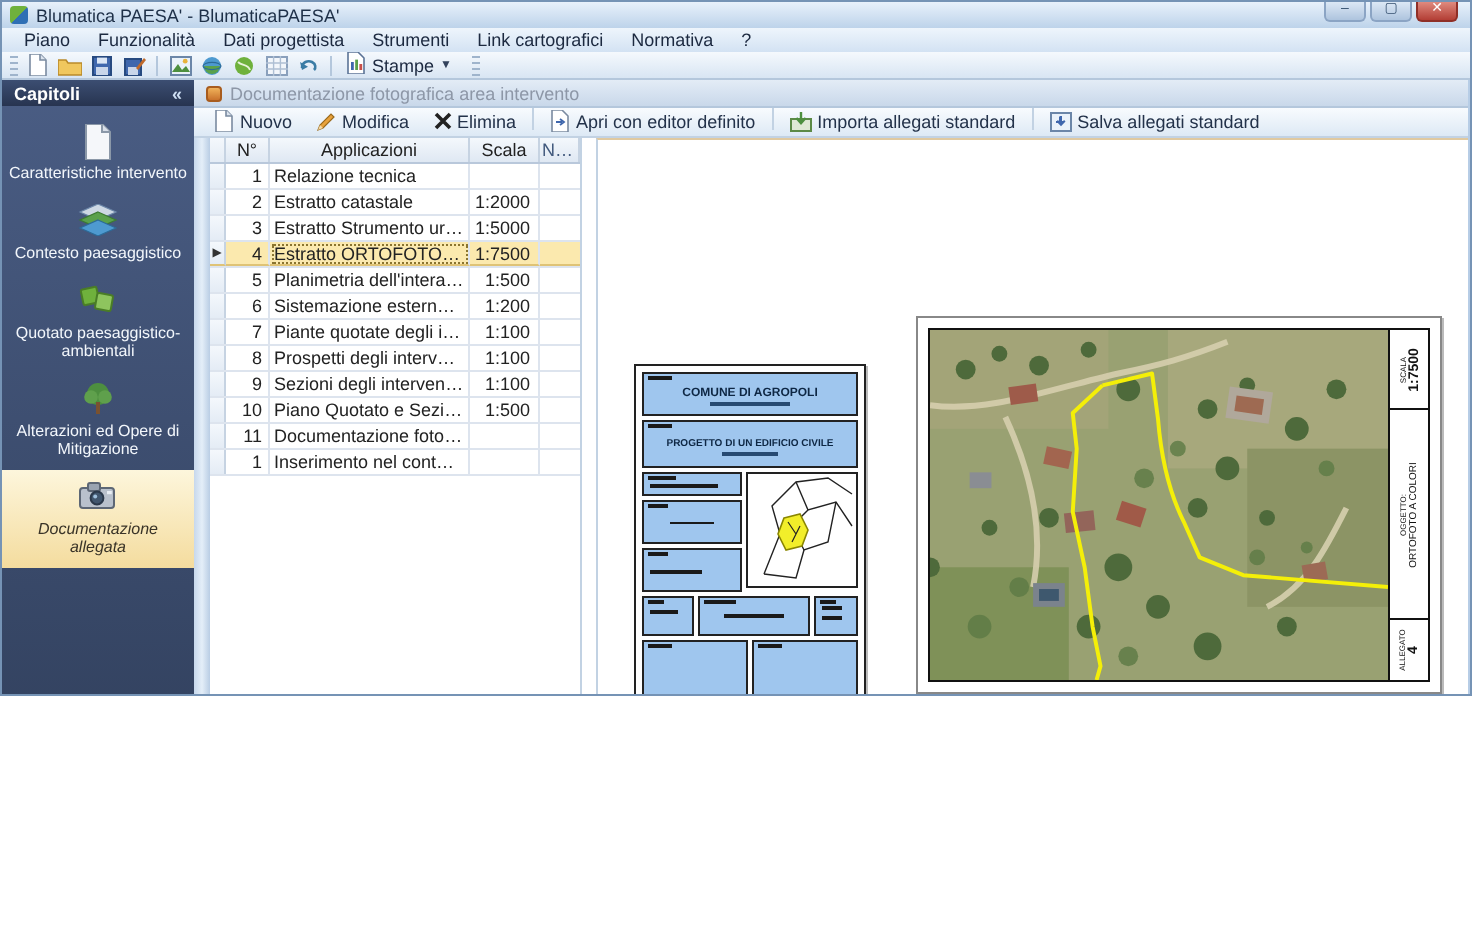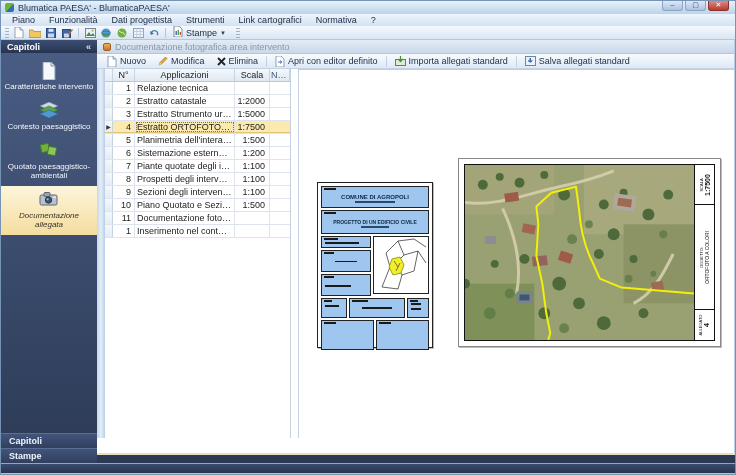--- a/index.html
+++ b/index.html
@@ -1,17 +1,17 @@
 <!DOCTYPE html>
 <html><head>
 <meta charset="utf-8">
 <style>
   * { margin:0; padding:0; box-sizing:border-box; }
   html,body { width:736px; height:475px; font-family:"Liberation Sans","DejaVu Sans",sans-serif; }
-  .window { position:relative; width:736px; height:475px; background:#b7cde6; border:1px solid #70900b0; border:1px solid #7593b5; overflow:hidden; }
+  .window { position:relative; width:736px; height:348px; background:#b7cde6; border:1px solid #70900b0; border:1px solid #7593b5; overflow:hidden; }
 
   
   .titlebar { position:absolute; left:0; top:0; width:736px; height:13px;
     background:linear-gradient(#e8f1fb,#bdd3ea); display:flex; align-items:center; padding:0 4px; }
   .app-icon { width:9px; height:9px; border-radius:2px;
     background:linear-gradient(135deg,#6fb13c 0 50%,#2f6fb4 50% 100%); margin-right:4px; flex:none; }
   .title-text { font-size:9px; color:#1e3048; white-space:nowrap; }
   .winbtns { position:absolute; right:6px; top:0; display:flex; gap:2px; }
   .winbtn { width:21px; height:10px; border:1px solid #8ba4c4; border-top:none;
     border-radius:0 0 3px 3px; background:linear-gradient(#dce8f5,#aec4de);
@@ -54,21 +54,21 @@
   
   .content { position:absolute; left:96px; top:39px; width:637px; height:413px; background:#fff; }
   .chead { position:absolute; left:0; top:0; width:100%; height:14px;
     background:linear-gradient(#e3ecf6,#c9d8ea); border-bottom:1px solid #b4c7dc;
     display:flex; align-items:center; gap:4px; padding-left:6px; }
   .chead-text { font-size:9px; color:#8d97a7; }
   .photo-hicon { width:8px; height:8px; border-radius:2px;
     background:linear-gradient(#f0b25a,#c9722c); border:1px solid #a85c1e; }
   .actionbar { position:absolute; left:0; top:14px; width:100%; height:15px;
     background:linear-gradient(#f8fbfe,#dde9f5); border-bottom:1px solid #c2d2e3;
-    display:flex; align-items:center; padding-left:4px; }
+    display:flex; align-items:flex-start; padding-left:4px; }
   .abtn { display:flex; align-items:center; gap:3px; font-size:9px; color:#23324a;
     padding:0 6px; height:13px; cursor:pointer; white-space:nowrap; }
   .asep { width:1px; height:11px; background:#c2d2e3; margin:0 2px; }
 
   .left-strip { position:absolute; left:0; top:29px; width:8px; height:369px;
     background:linear-gradient(90deg,#c7d8ec,#e4eef8 50%,#b9cde4); }
 
   
   .grid-wrap { position:absolute; left:8px; top:29px; width:186px; height:369px;
     background:#fff; border-right:1px solid #c2d2e3; font-size:9px; }
@@ -249,20 +249,29 @@
               <path d="M10,8 L19,12 L10,16 L1,12 Z" fill="#4e9ad0" stroke="#2c6b98" stroke-width="0.6"></path>
             </svg></span>
           <div class="slabel">Contesto paesaggistico</div>
         </div>
         <div class="side-item">
           <span class="sicon"><svg width="20" height="15">
               <rect x="2" y="2" width="8" height="8" rx="1" fill="#6fb13c" stroke="#4a7d26" transform="rotate(-12 6 6)"></rect>
               <rect x="9" y="5" width="8" height="8" rx="1" fill="#8ec45e" stroke="#4a7d26" transform="rotate(10 13 9)"></rect>
             </svg></span>
           <div class="slabel">Quotato paesaggistico-ambientali</div>
+        </div>
+        <div class="side-item">
+          <span class="sicon"><svg width="16" height="17">
+              <circle cx="8" cy="6" r="5.5" fill="#4d8f3f"></circle>
+              <circle cx="4.5" cy="7.5" r="3.4" fill="#5fa04c"></circle>
+              <circle cx="11.5" cy="7.5" r="3.4" fill="#5fa04c"></circle>
+              <rect x="7" y="10" width="2" height="6" fill="#7a5230"></rect>
+            </svg></span>
+          <div class="slabel">Alterazioni ed Opere di Mitigazione</div>
         </div>
         <div class="side-item selected">
           <span class="sicon"><svg width="20" height="15">
               <rect x="1" y="4" width="17" height="10" rx="1.5" fill="#b9c1cc" stroke="#5d6775"></rect>
               <rect x="5" y="1.5" width="6" height="4" rx="1" fill="#9aa4b1" stroke="#5d6775"></rect>
               <circle cx="9.5" cy="9" r="3.2" fill="#41566e" stroke="#2b394b"></circle>
               <circle cx="8.6" cy="8.2" r="1" fill="#9fc0dd"></circle>
               <rect x="14.5" y="5.5" width="2.4" height="1.6" fill="#e8edf3"></rect>
             </svg></span>
           <div class="slabel">Documentazione allegata</div>

